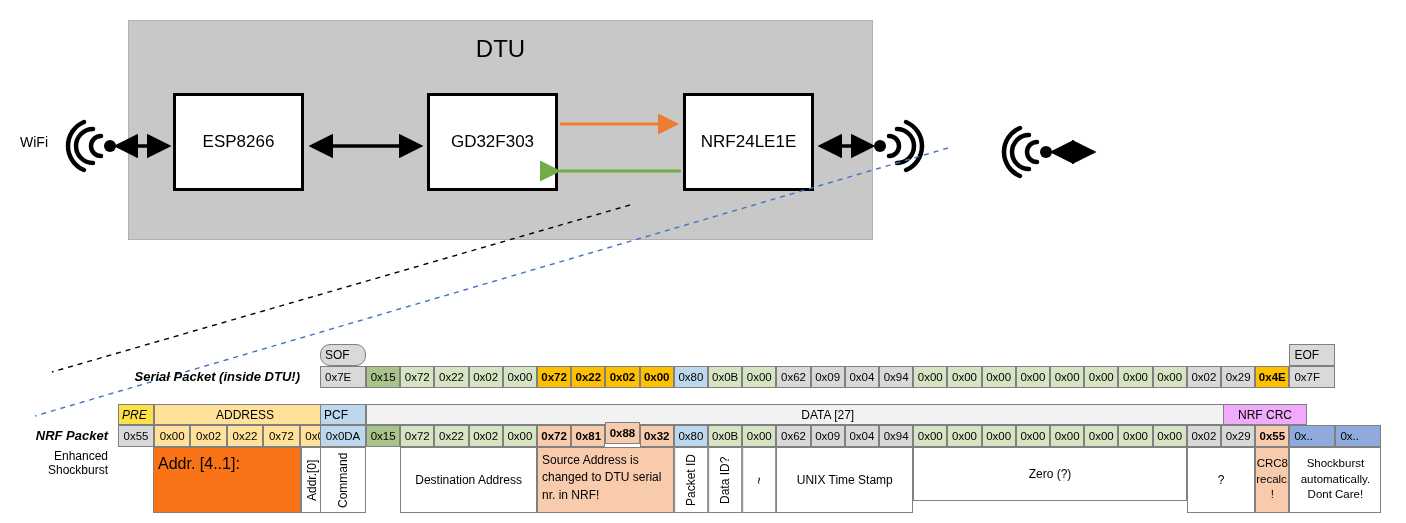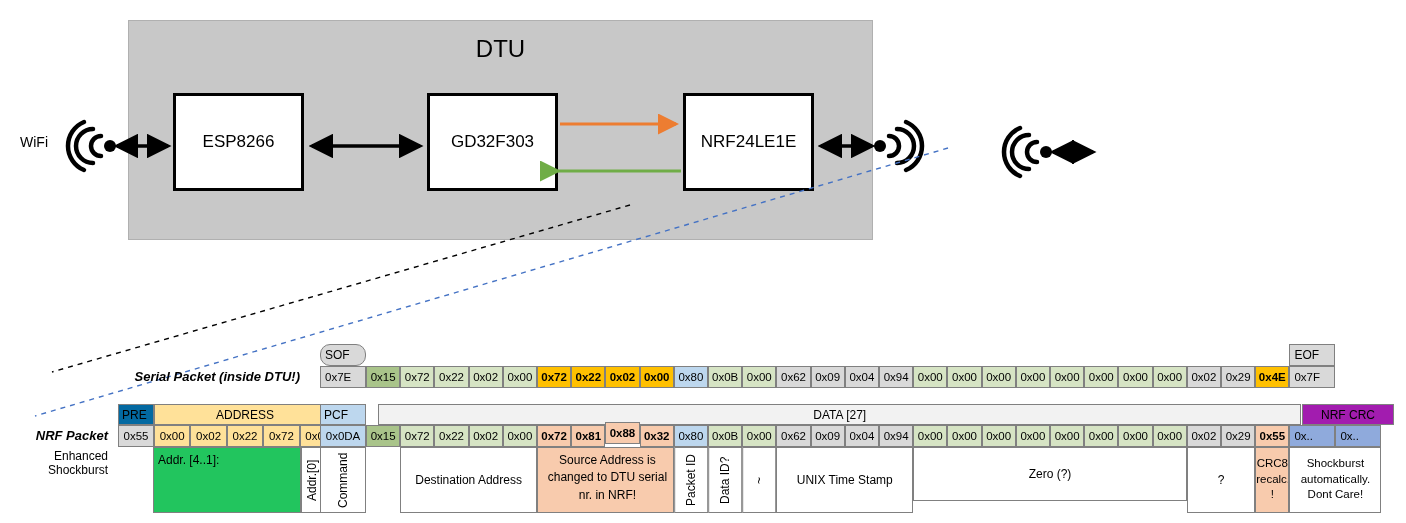--- a/index.html
+++ b/index.html
@@ -220,25 +220,25 @@
     <div class="cell" style="left: 1015.8px; top: 366px; width: 34.2px; height: 22px; background: rgb(214, 228, 196);">0x00</div>
     <div class="cell" style="left: 1050px; top: 366px; width: 34.2px; height: 22px; background: rgb(214, 228, 196);">0x00</div>
     <div class="cell" style="left: 1084.2px; top: 366px; width: 34.2px; height: 22px; background: rgb(214, 228, 196);">0x00</div>
     <div class="cell" style="left: 1118.4px; top: 366px; width: 34.2px; height: 22px; background: rgb(214, 228, 196);">0x00</div>
     <div class="cell" style="left: 1152.6px; top: 366px; width: 34.2px; height: 22px; background: rgb(214, 228, 196);">0x00</div>
     <div class="cell" style="left: 1186.8px; top: 366px; width: 34.2px; height: 22px; background: rgb(217, 217, 217);">0x02</div>
     <div class="cell" style="left: 1221px; top: 366px; width: 34.2px; height: 22px; background: rgb(217, 217, 217);">0x29</div>
     <div class="cell bold" style="left: 1255.2px; top: 366px; width: 34.2px; height: 22px; background: rgb(255, 192, 0);">0x4E</div>
     <div class="cell hdr" style="left: 1289.4px; top: 344px; width: 46px; height: 22px; background: rgb(217, 217, 217); justify-content: flex-start; padding-left: 4px;">EOF</div>
     <div class="cell" style="left: 1289.4px; top: 366px; width: 46px; height: 22px; background: rgb(217, 217, 217); justify-content: flex-start; padding-left: 4px;">0x7F</div>
-    <div class="cell hdr" style="left: 118px; top: 404px; width: 36px; height: 21px; background: #0369a1; justify-content: flex-start; padding-left: 3px;">PRE</div>
+    <div class="cell hdr" style="left: 118px; top: 404px; width: 36px; height: 21px; background: #fde047; justify-content: flex-start; padding-left: 3px; font-style: italic;">PRE</div>
     <div class="cell hdr" style="left: 154px; top: 404px; width: 182px; height: 21px; background: rgb(255, 225, 153);">ADDRESS</div>
     <div class="cell hdr" style="left: 320px; top: 404px; width: 46px; height: 21px; background: rgb(189, 215, 238); justify-content: flex-start; padding-left: 3px;">PCF</div>
-    <div class="cell hdr" style="left: 366px; top: 404px; width: 923.4px; height: 21px; background: rgb(242, 242, 242); margin-left: 12px;">DATA [27]</div>
-    <div class="cell hdr" style="left: 1302px; top: 404px; width: 92px; height: 21px; background: #a21caf;">NRF CRC</div>
+    <div class="cell hdr" style="left: 366px; top: 404px; width: 923.4px; height: 21px; background: rgb(242, 242, 242);">DATA [27]</div>
+    <div class="cell hdr" style="left: 1223px; top: 404px; width: 84px; height: 21px; background: #f0abfc;">NRF CRC</div>
     <div class="cell" style="left: 118px; top: 425px; width: 36px; height: 22px; background: rgb(217, 217, 217);">0x55</div>
     <div class="cell" style="left: 154px; top: 425px; width: 36.4px; height: 22px; background: rgb(255, 225, 153);">0x00</div>
     <div class="cell" style="left: 190.4px; top: 425px; width: 36.4px; height: 22px; background: rgb(255, 225, 153);">0x02</div>
     <div class="cell" style="left: 226.8px; top: 425px; width: 36.4px; height: 22px; background: rgb(255, 225, 153);">0x22</div>
     <div class="cell" style="left: 263.2px; top: 425px; width: 36.4px; height: 22px; background: rgb(255, 225, 153);">0x72</div>
     <div class="cell" style="left: 299.6px; top: 425px; width: 36.4px; height: 22px; background: rgb(255, 225, 153);">0x01</div>
     <div class="cell" style="left: 320px; top: 425px; width: 46px; height: 22px; background: rgb(189, 215, 238);">0x0DA</div>
     <div class="cell" style="left: 366px; top: 425px; width: 34.2px; height: 22px; background: rgb(169, 196, 138);">0x15</div>
     <div class="cell" style="left: 400.2px; top: 425px; width: 34.2px; height: 22px; background: rgb(214, 228, 196);">0x72</div>
     <div class="cell" style="left: 434.4px; top: 425px; width: 34.2px; height: 22px; background: rgb(214, 228, 196);">0x22</div>
@@ -261,32 +261,32 @@
     <div class="cell" style="left: 1015.8px; top: 425px; width: 34.2px; height: 22px; background: rgb(214, 228, 196);">0x00</div>
     <div class="cell" style="left: 1050px; top: 425px; width: 34.2px; height: 22px; background: rgb(214, 228, 196);">0x00</div>
     <div class="cell" style="left: 1084.2px; top: 425px; width: 34.2px; height: 22px; background: rgb(214, 228, 196);">0x00</div>
     <div class="cell" style="left: 1118.4px; top: 425px; width: 34.2px; height: 22px; background: rgb(214, 228, 196);">0x00</div>
     <div class="cell" style="left: 1152.6px; top: 425px; width: 34.2px; height: 22px; background: rgb(214, 228, 196);">0x00</div>
     <div class="cell" style="left: 1186.8px; top: 425px; width: 34.2px; height: 22px; background: rgb(217, 217, 217);">0x02</div>
     <div class="cell" style="left: 1221px; top: 425px; width: 34.2px; height: 22px; background: rgb(217, 217, 217);">0x29</div>
     <div class="cell bold" style="left: 1255.2px; top: 425px; width: 34.2px; height: 22px; background: rgb(248, 203, 173);">0x55</div>
     <div class="cell" style="left: 1289.4px; top: 425px; width: 46px; height: 22px; background: rgb(143, 170, 220); justify-content: flex-start; padding-left: 4px;">0x..</div>
     <div class="cell" style="left: 1335.4px; top: 425px; width: 46px; height: 22px; background: rgb(143, 170, 220); justify-content: flex-start; padding-left: 4px;">0x..</div>
-    <div class="desc left" style="left: 153px; top: 447px; width: 148px; height: 66px; background: #22c55e; font-size: 12px; align-items: center; display: block; padding-top: 4px; line-height: 1.45;">
+    <div class="desc left" style="left: 153px; top: 447px; width: 148px; height: 66px; background: #f97316; font-size: 16px; align-items: center; display: block; padding-top: 4px; line-height: 1.45;">
       <div>Addr. [4..1]:</div>
     </div>
     <div class="desc vert" style="left: 301px; top: 447px; width: 22px; height: 66px; background: rgb(255, 255, 255);">Addr.[0]</div>
     <div class="vert3-wrap" style="left: 323px; top: 447px; height: 66px; background: rgb(255, 255, 255);">
       <span>9 Bit!</span>
       <span>Inc. Packet</span>
       <span>Length</span>
     </div>
     <div class="desc vert" style="left: 320px; top: 447px; width: 46px; height: 66px; background: rgb(255, 255, 255);">Command</div>
     <div class="desc" style="left: 400.2px; top: 447px; width: 136.8px; height: 66px; background: rgb(255, 255, 255);">Destination Address</div>
-    <div class="desc" style="left: 537px; top: 447px; width: 136.8px; height: 66px; background: rgb(248, 203, 173); display: block; padding-top: 4px; padding-left: 4px; text-align: center; line-height: 1.45;">
+    <div class="desc" style="left: 537px; top: 447px; width: 136.8px; height: 66px; background: rgb(248, 203, 173); display: block; padding-top: 4px; padding-left: 4px; text-align: left; line-height: 1.45;">
       <div>Source Address is</div>
       <div>changed to DTU serial</div>
       <div>nr. in NRF!</div>
     </div>
     <div class="desc vert" style="left: 673.8px; top: 447px; width: 34.2px; height: 66px; background: rgb(255, 255, 255);">Packet ID</div>
     <div class="desc vert" style="left: 708px; top: 447px; width: 34.2px; height: 66px; background: rgb(255, 255, 255);">Data ID?</div>
     <div class="desc vert" style="left: 742.2px; top: 447px; width: 34.2px; height: 66px; background: rgb(255, 255, 255);">~</div>
     <div class="desc" style="left: 776.4px; top: 447px; width: 136.8px; height: 66px; background: rgb(255, 255, 255);">UNIX Time Stamp</div>
     <div class="desc" style="left: 913.2px; top: 447px; width: 273.6px; height: 54px; background: rgb(255, 255, 255);">Zero (?)</div>
     <div class="desc" style="left: 1186.8px; top: 447px; width: 68.4px; height: 66px; background: rgb(255, 255, 255);">?</div>

